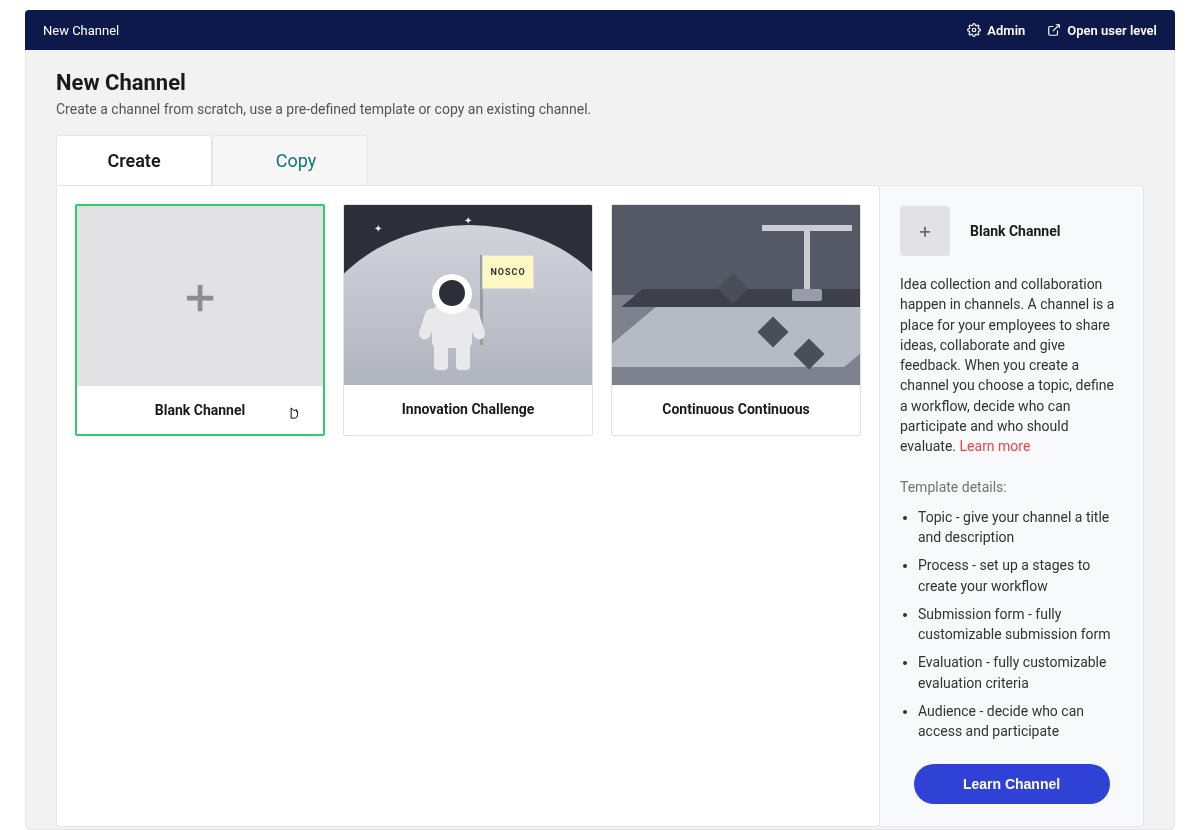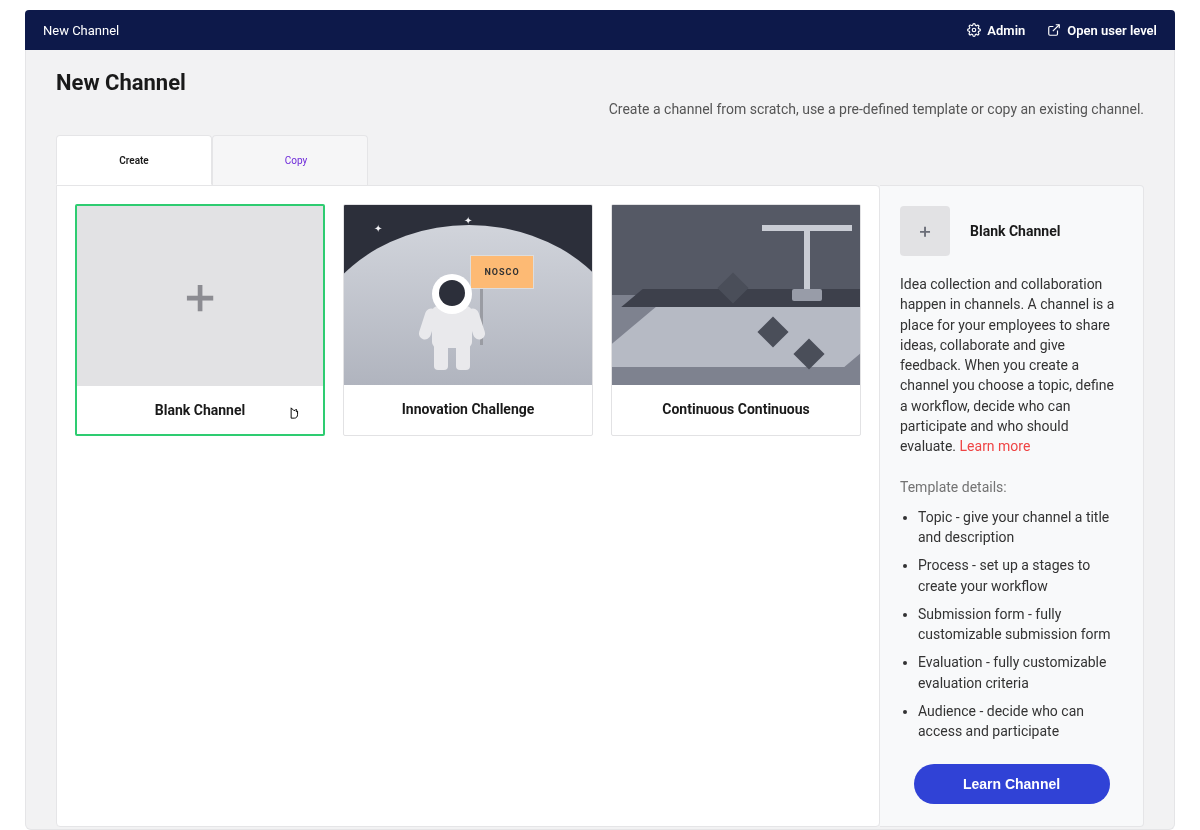--- a/index.html
+++ b/index.html
@@ -29,41 +29,41 @@
   .page-body {
     margin: 0 25px;
     background: #f2f2f3;
     border: 1px solid #e5e5e7;
     border-top: none;
     height: calc(100% - 50px);
     border-radius: 0 0 6px 6px;
     padding: 20px 30px 30px 30px;
   }
   .page-title { font-size: 22px; font-weight: 700; margin-bottom: 6px; }
-  .page-subtitle { font-size: 14px; color: #555; margin-bottom: 18px; text-align: right; }
+  .page-subtitle { font-size: 14px; color: #555; margin-bottom: 18px; }
 
   .tabs { display:flex; }
   .tab {
     width: 156px;
     height: 50px;
     display:flex; align-items:center; justify-content:center;
-    font-size: 10px;
+    font-size: 18px;
     border: 1px solid #e5e5e7;
     border-bottom: none;
     background: #f6f6f7;
     cursor:pointer;
     border-radius: 4px 4px 0 0;
   }
   .tab.active {
     background: #fff;
     color:#1a1a1a;
     font-weight:600;
     border-bottom:1px solid #fff;
   }
-  .tab:not(.active){ color:#6d28d9;padding-left:12px; }
+  .tab:not(.active){ color:#0f766e;padding-left:12px; }
 
   .content-row { display:flex; gap: 0; }
   .cards-panel {
     flex:1;
     background:#fff;
     border:1px solid #e5e5e7;
     border-radius:0 4px 4px 4px;
     padding: 18px;
     display:grid;
     grid-template-columns: repeat(3, 250px);
@@ -96,21 +96,21 @@
     text-align:center;
     font-size:14px;
     font-weight:700;
     padding: 16px 10px;
   }
 
   
   .astro-bg{background:#2c2f3a;}
   .moon{position:absolute;bottom:-120px;left:-40px;width:330px;height:280px;border-radius:50%;background:linear-gradient(180deg,#d1d4db 0%,#a9adb8 70%);}
   .star{position:absolute;color:#f3f3f6;font-size:10px;}
-  .flag{position:absolute;top:50px;right:58px;width:64px;height:34px;background:#fdba74;border:1px solid #ddd;display:flex;align-items:center;justify-content:center;font-size:9px;font-weight:700;letter-spacing:1px;color:#333;}
+  .flag{position:absolute;top:50px;right:58px;width:52px;height:34px;background:#fef9c3;border:1px solid #ddd;display:flex;align-items:center;justify-content:center;font-size:9px;font-weight:700;letter-spacing:1px;color:#333;}
   .flagpole{position:absolute;top:50px;right:109px;width:3px;height:90px;background:#9a9ca3;}
   .astronaut{position:absolute;bottom:16px;left:78px;width:60px;height:95px;}
   .astronaut .helmet{width:40px;height:40px;border-radius:50%;background:#fff;position:absolute;top:0;left:10px;}
   .astronaut .visor{width:26px;height:26px;border-radius:50%;background:#2c2f3a;position:absolute;top:6px;left:17px;}
   .astronaut .torso{width:40px;height:42px;background:#e9e9ec;position:absolute;top:32px;left:10px;border-radius:6px;}
   .astronaut .legL,.astronaut .legR{width:14px;height:28px;background:#e9e9ec;position:absolute;top:68px;border-radius:4px;}
   .astronaut .legL{left:12px;} .astronaut .legR{left:34px;}
   .astronaut .armL,.astronaut .armR{width:12px;height:32px;background:#e9e9ec;position:absolute;top:34px;border-radius:6px;}
   .astronaut .armL{left:0;transform:rotate(18deg);} .astronaut .armR{left:48px;transform:rotate(-18deg);}
 

